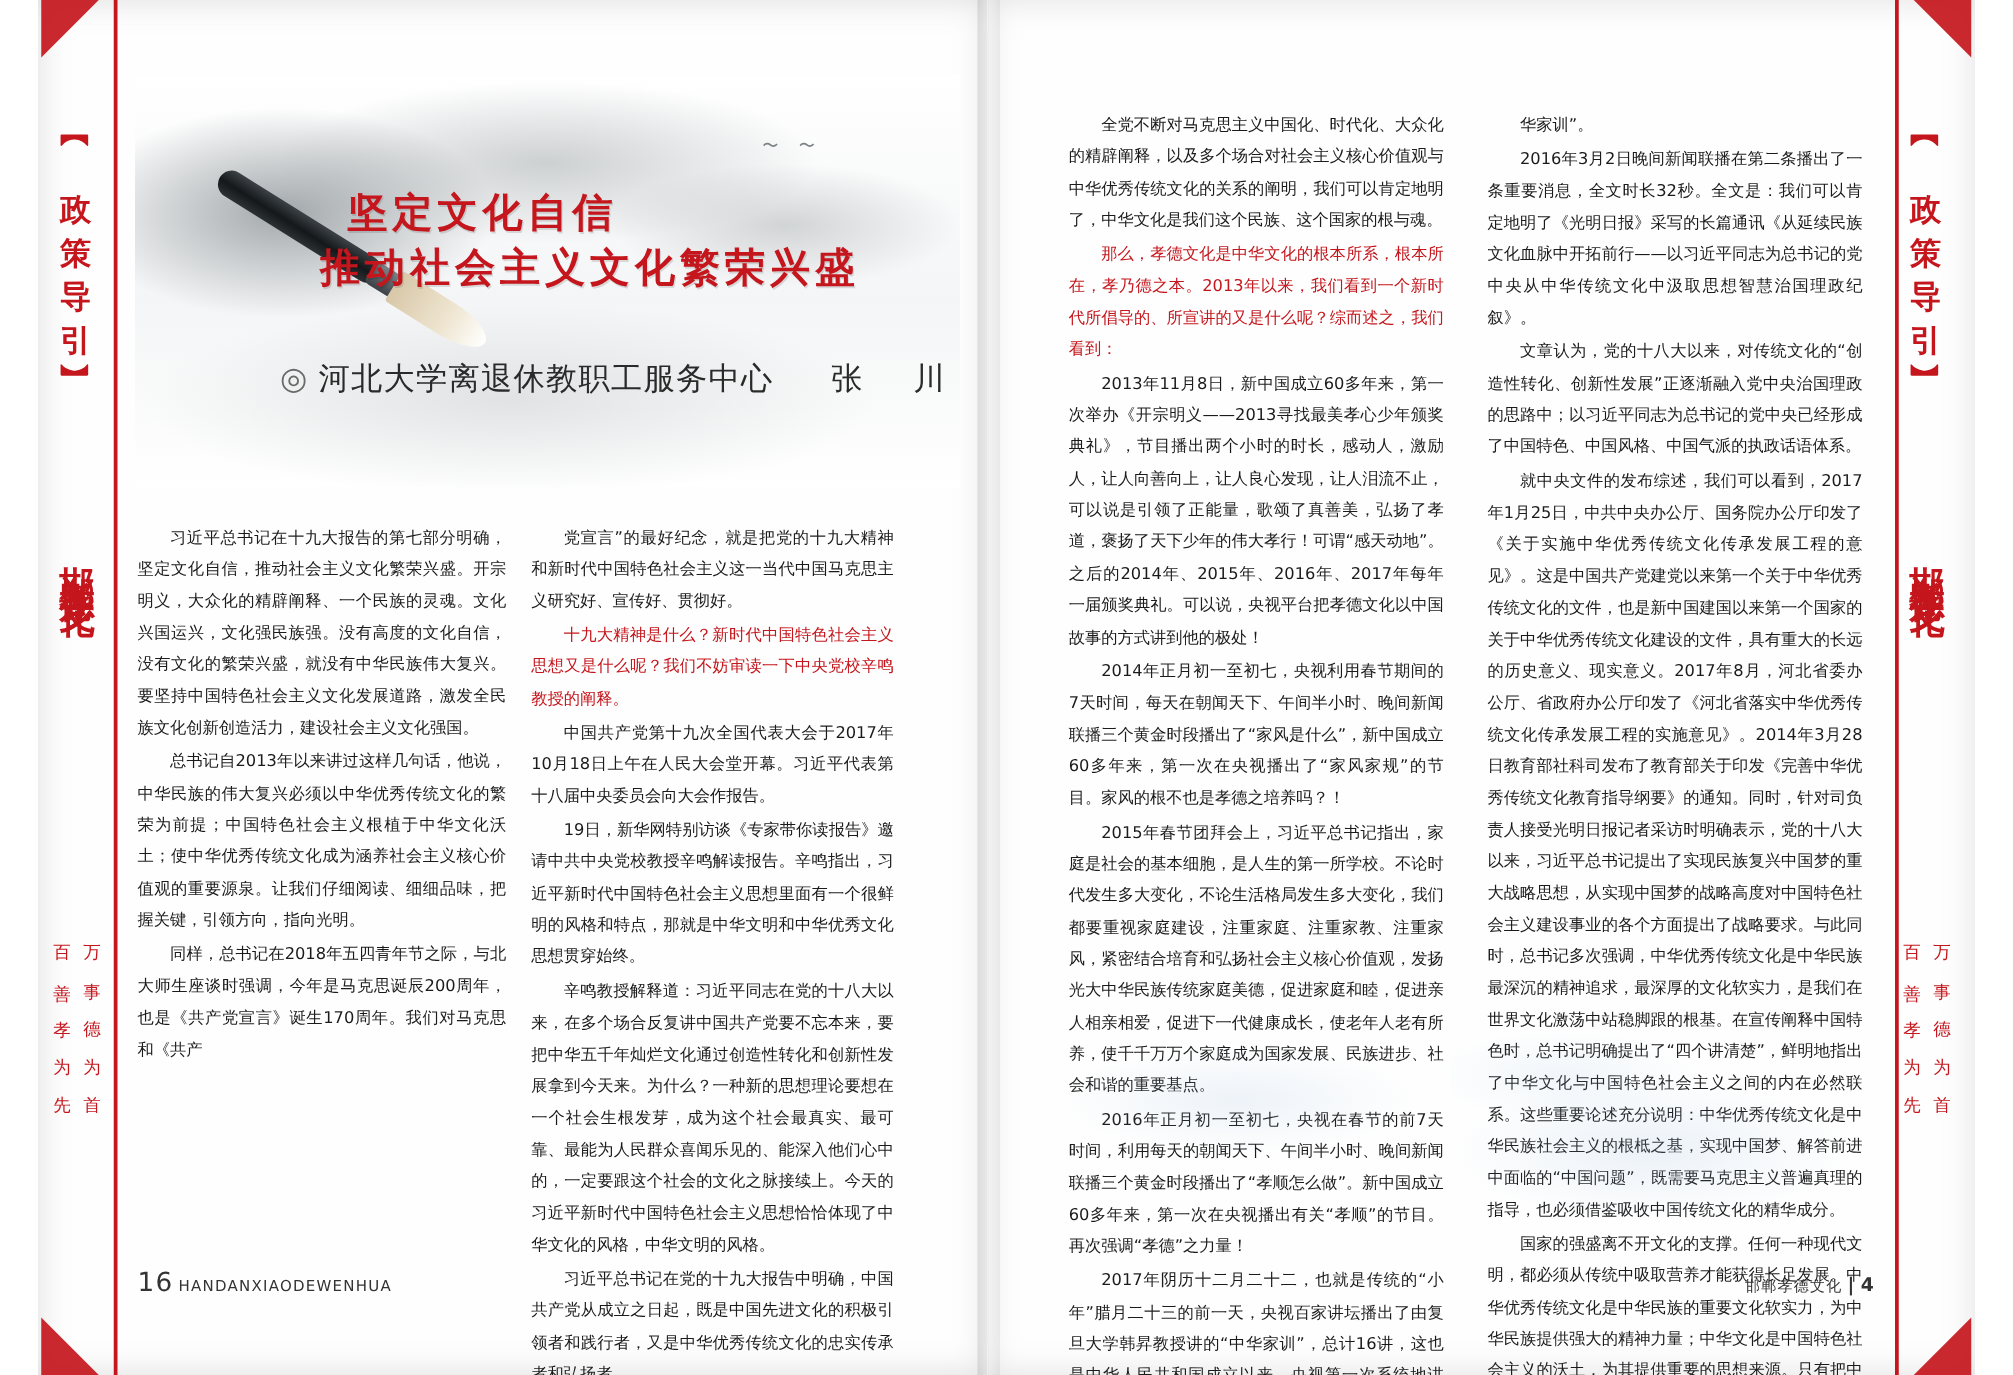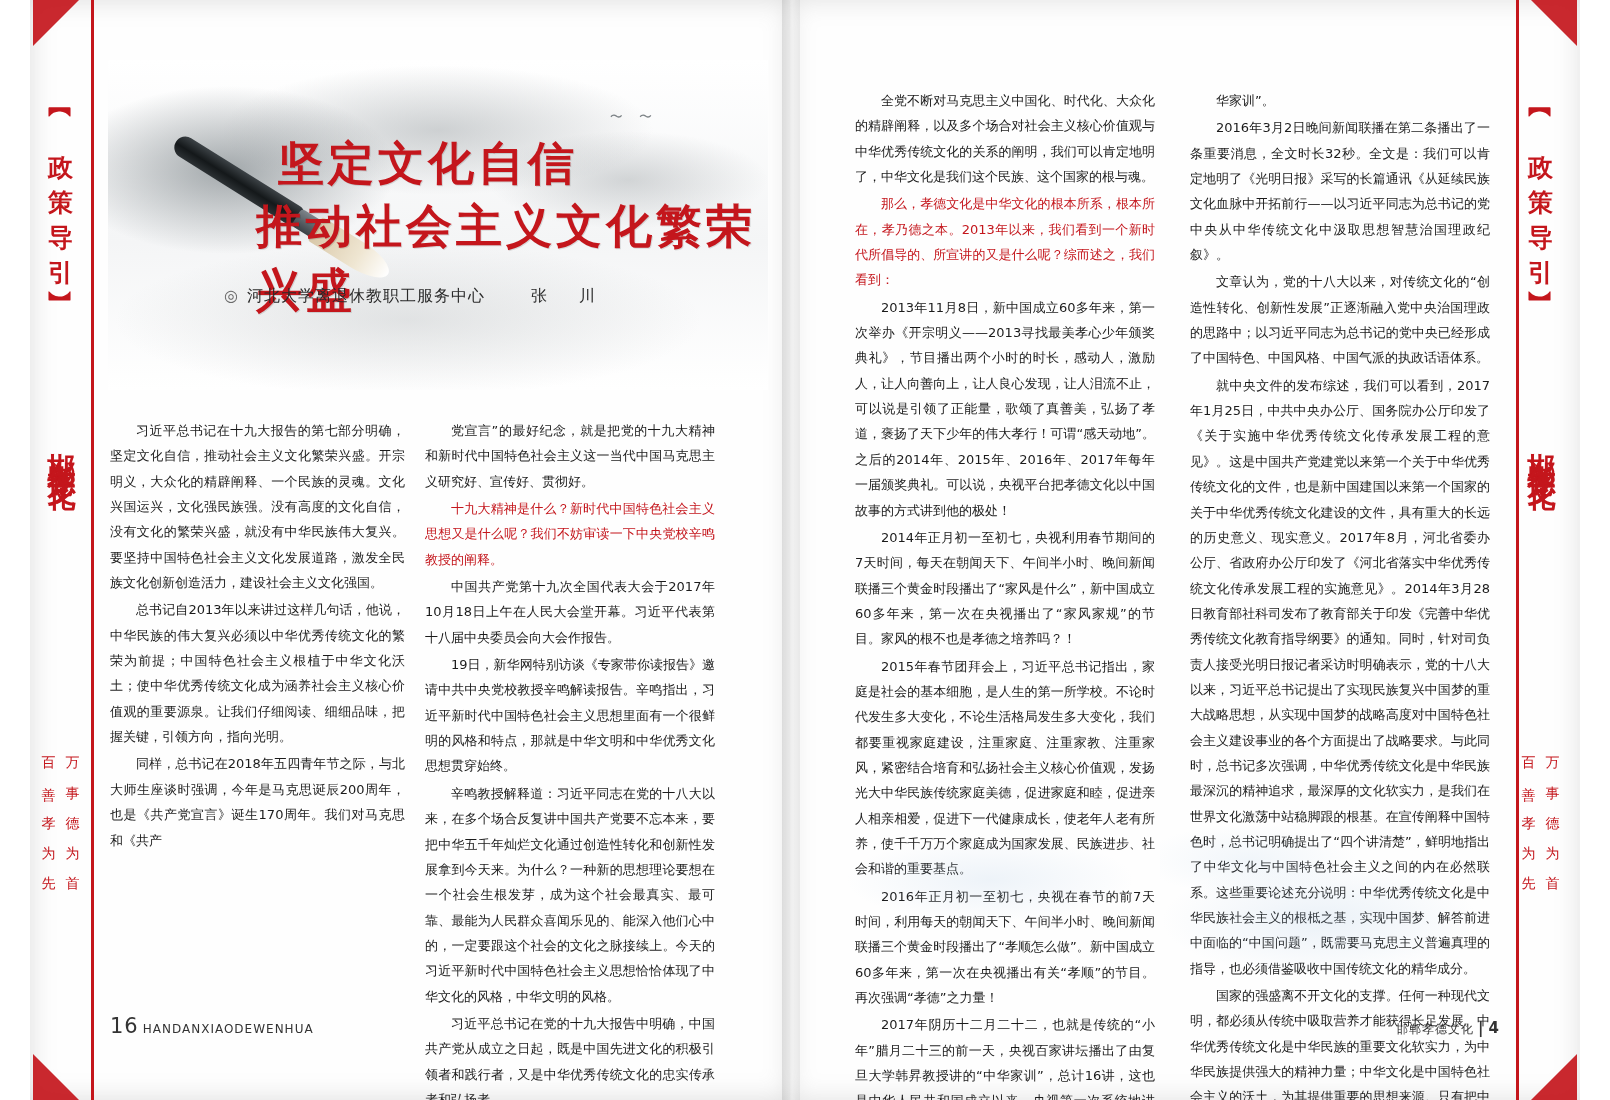--- a/index.html
+++ b/index.html
@@ -76,28 +76,28 @@
   }
   .brush-handle{position:absolute;left:0;top:0;width:150px;height:22px;border-radius:11px;
     background:linear-gradient(to bottom,#3c4246,#14181a 55%,#2c3134);}
   .brush-ferrule{position:absolute;left:142px;top:1px;width:26px;height:20px;border-radius:4px;
     background:linear-gradient(to bottom,#7d848a,#3b4146);}
   .brush-tip{position:absolute;left:164px;top:-3px;width:86px;height:28px;
     background:linear-gradient(to right,#d8c7a8,#efe6d2 60%,#ffffff);
     border-radius:4px 60% 60% 4px / 4px 70% 70% 4px;}
   .hero-birds{position:absolute;right:110px;top:48px;color:#5c6468;font-size:13px;letter-spacing:6px;opacity:.8;}
   .hero-title{
-    position:absolute;left:170px;top:72px;width:480px;
-    font-size:46px;font-weight:bold;color:#c4161c;letter-spacing:4px;line-height:1.38;
+    position:absolute;left:170px;top:88px;width:480px;
+    font-size:32px;font-weight:bold;color:#c4161c;letter-spacing:4px;line-height:1.38;
     text-shadow:1px 1px 0 rgba(0,0,0,.12);
   }
   .hero-title .l2{display:block;margin-left:-22px;}
   .byline{
     position:absolute;left:224px;top:286px;
-    font-size:16px;color:#2a2a2a;letter-spacing:1px;
+    font-size:25px;color:#2a2a2a;letter-spacing:1px;
   }
   .byline .dot{color:#6a6a6a;margin-right:8px;}
   .byline .author{margin-left:46px;letter-spacing:8px;}
 
   
   .col{position:absolute;font-size:13px;line-height:1.95;color:#1b1b1b;text-align:justify;}
   .col p{margin:0 0 2px 0;text-indent:2em;}
   .col p.hl-ind{color:#c4161c;font-weight:normal;}
 
   .col-l1{left:110px;top:418px;width:295px;height:600px;}

